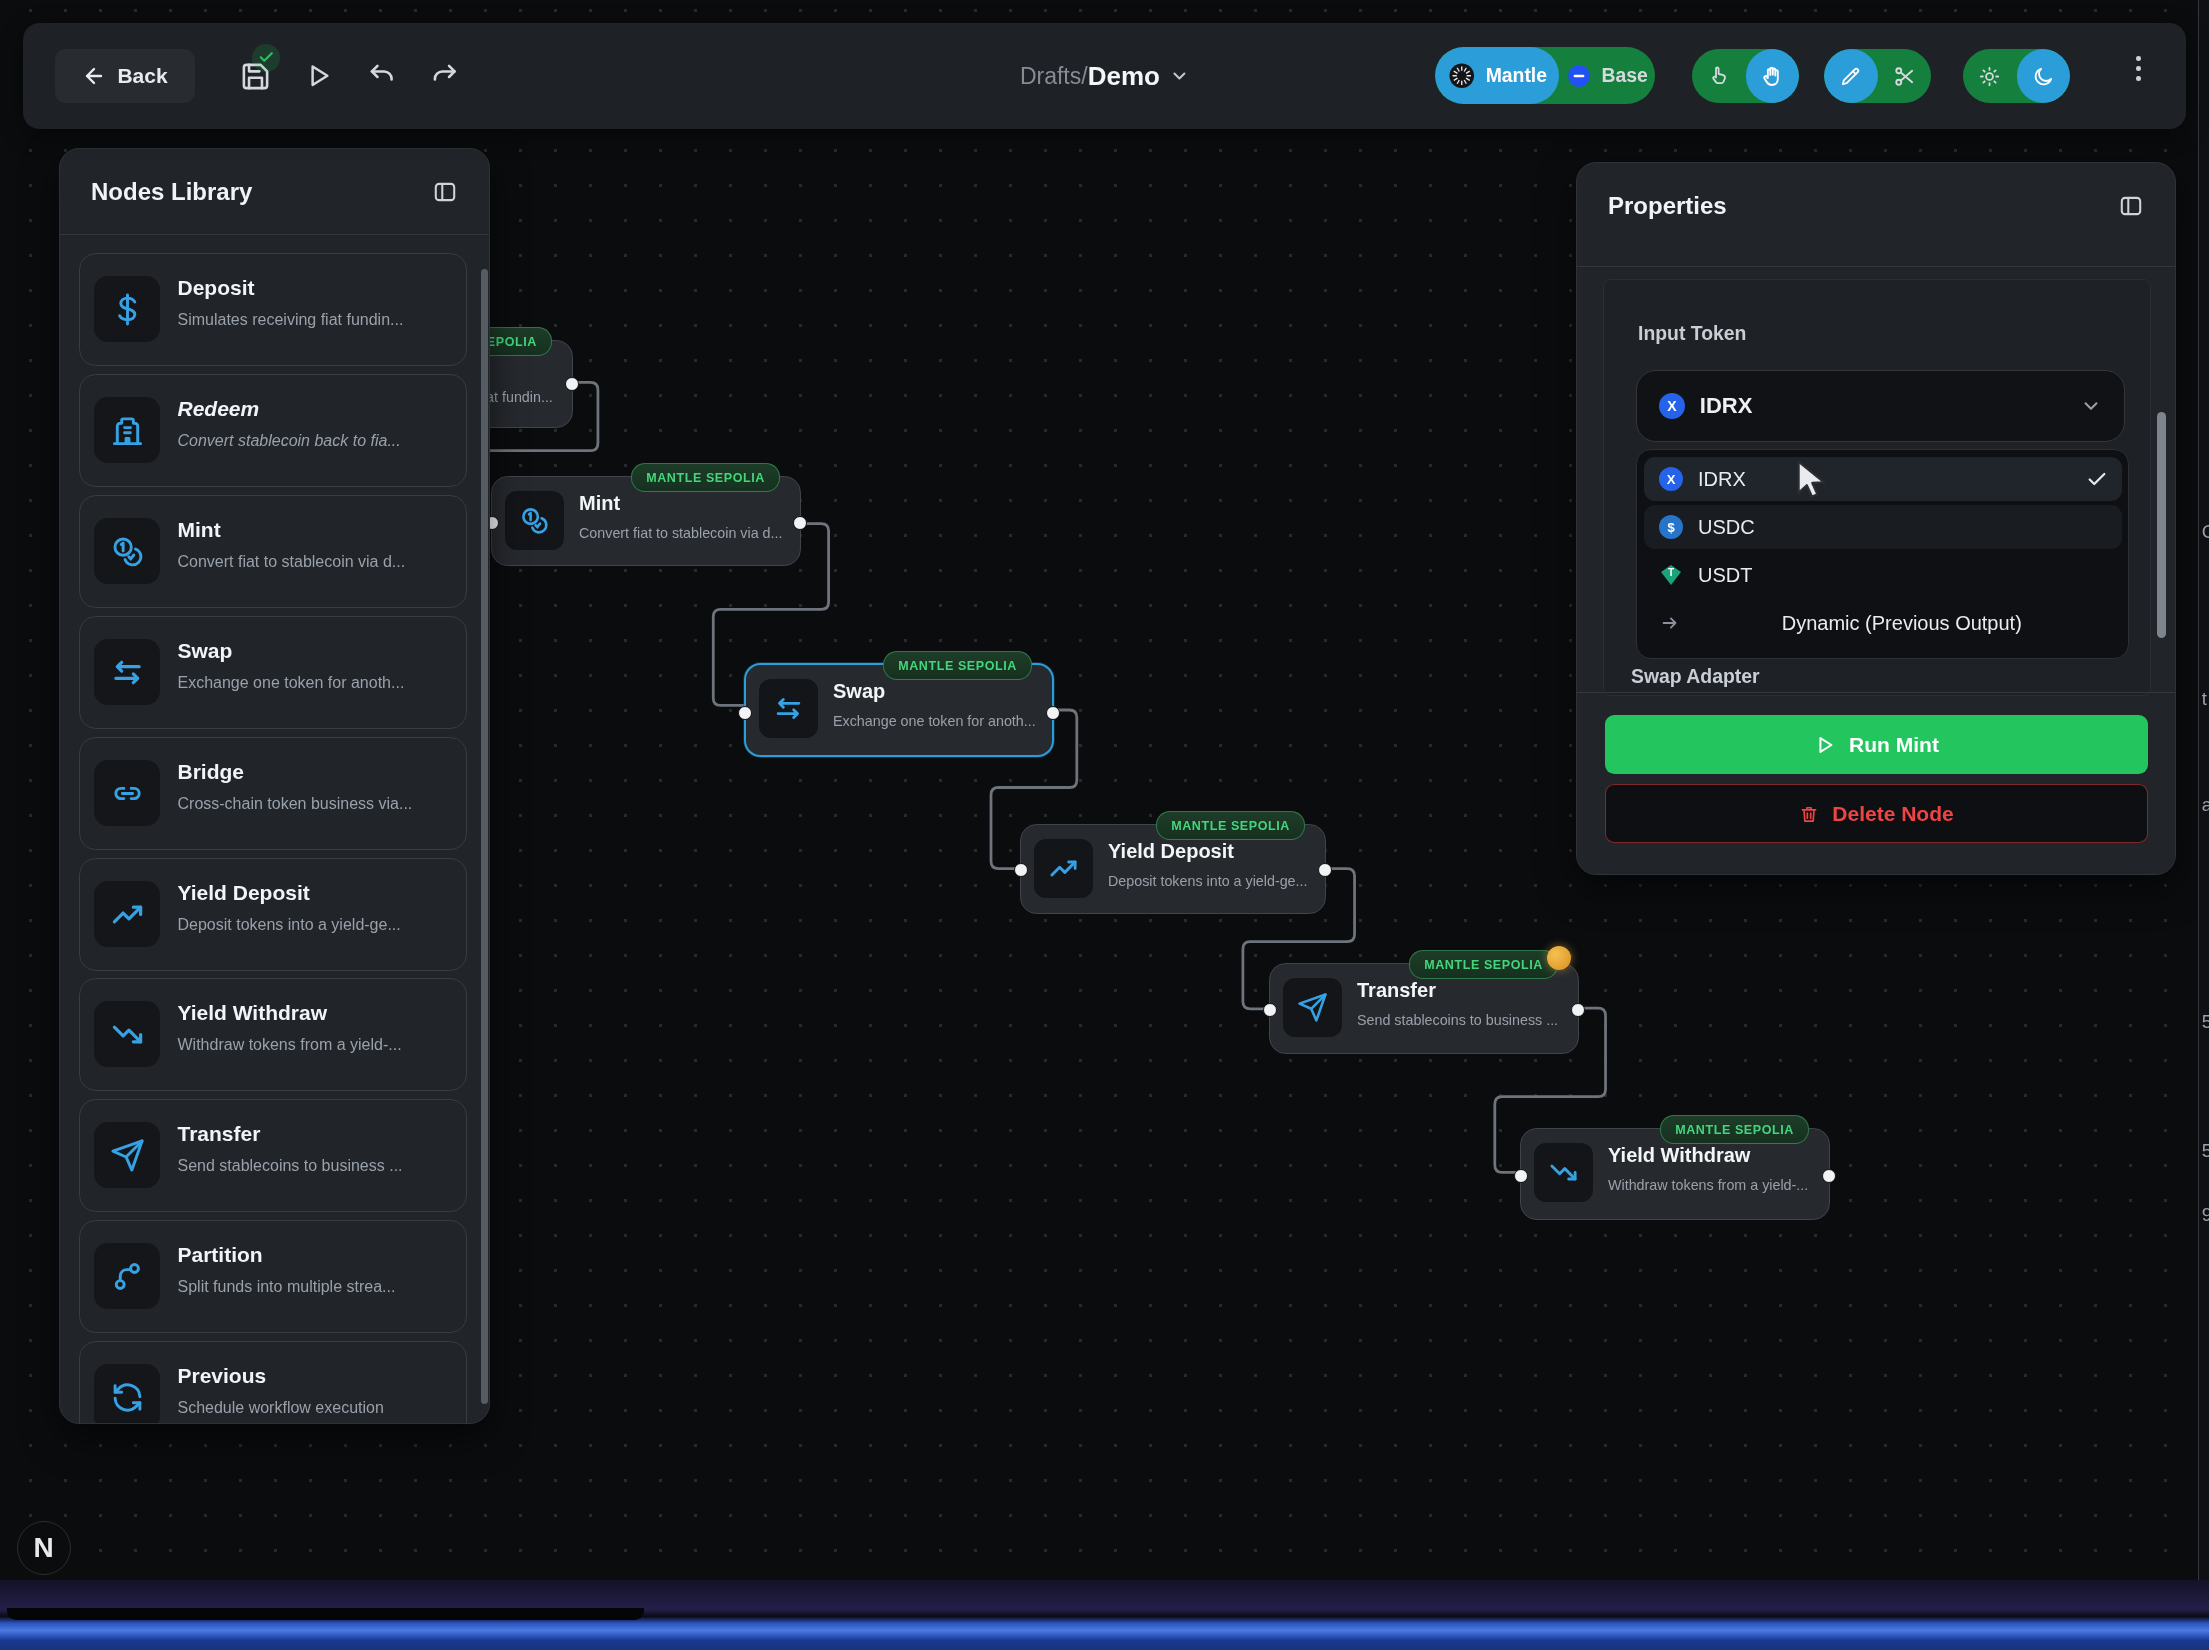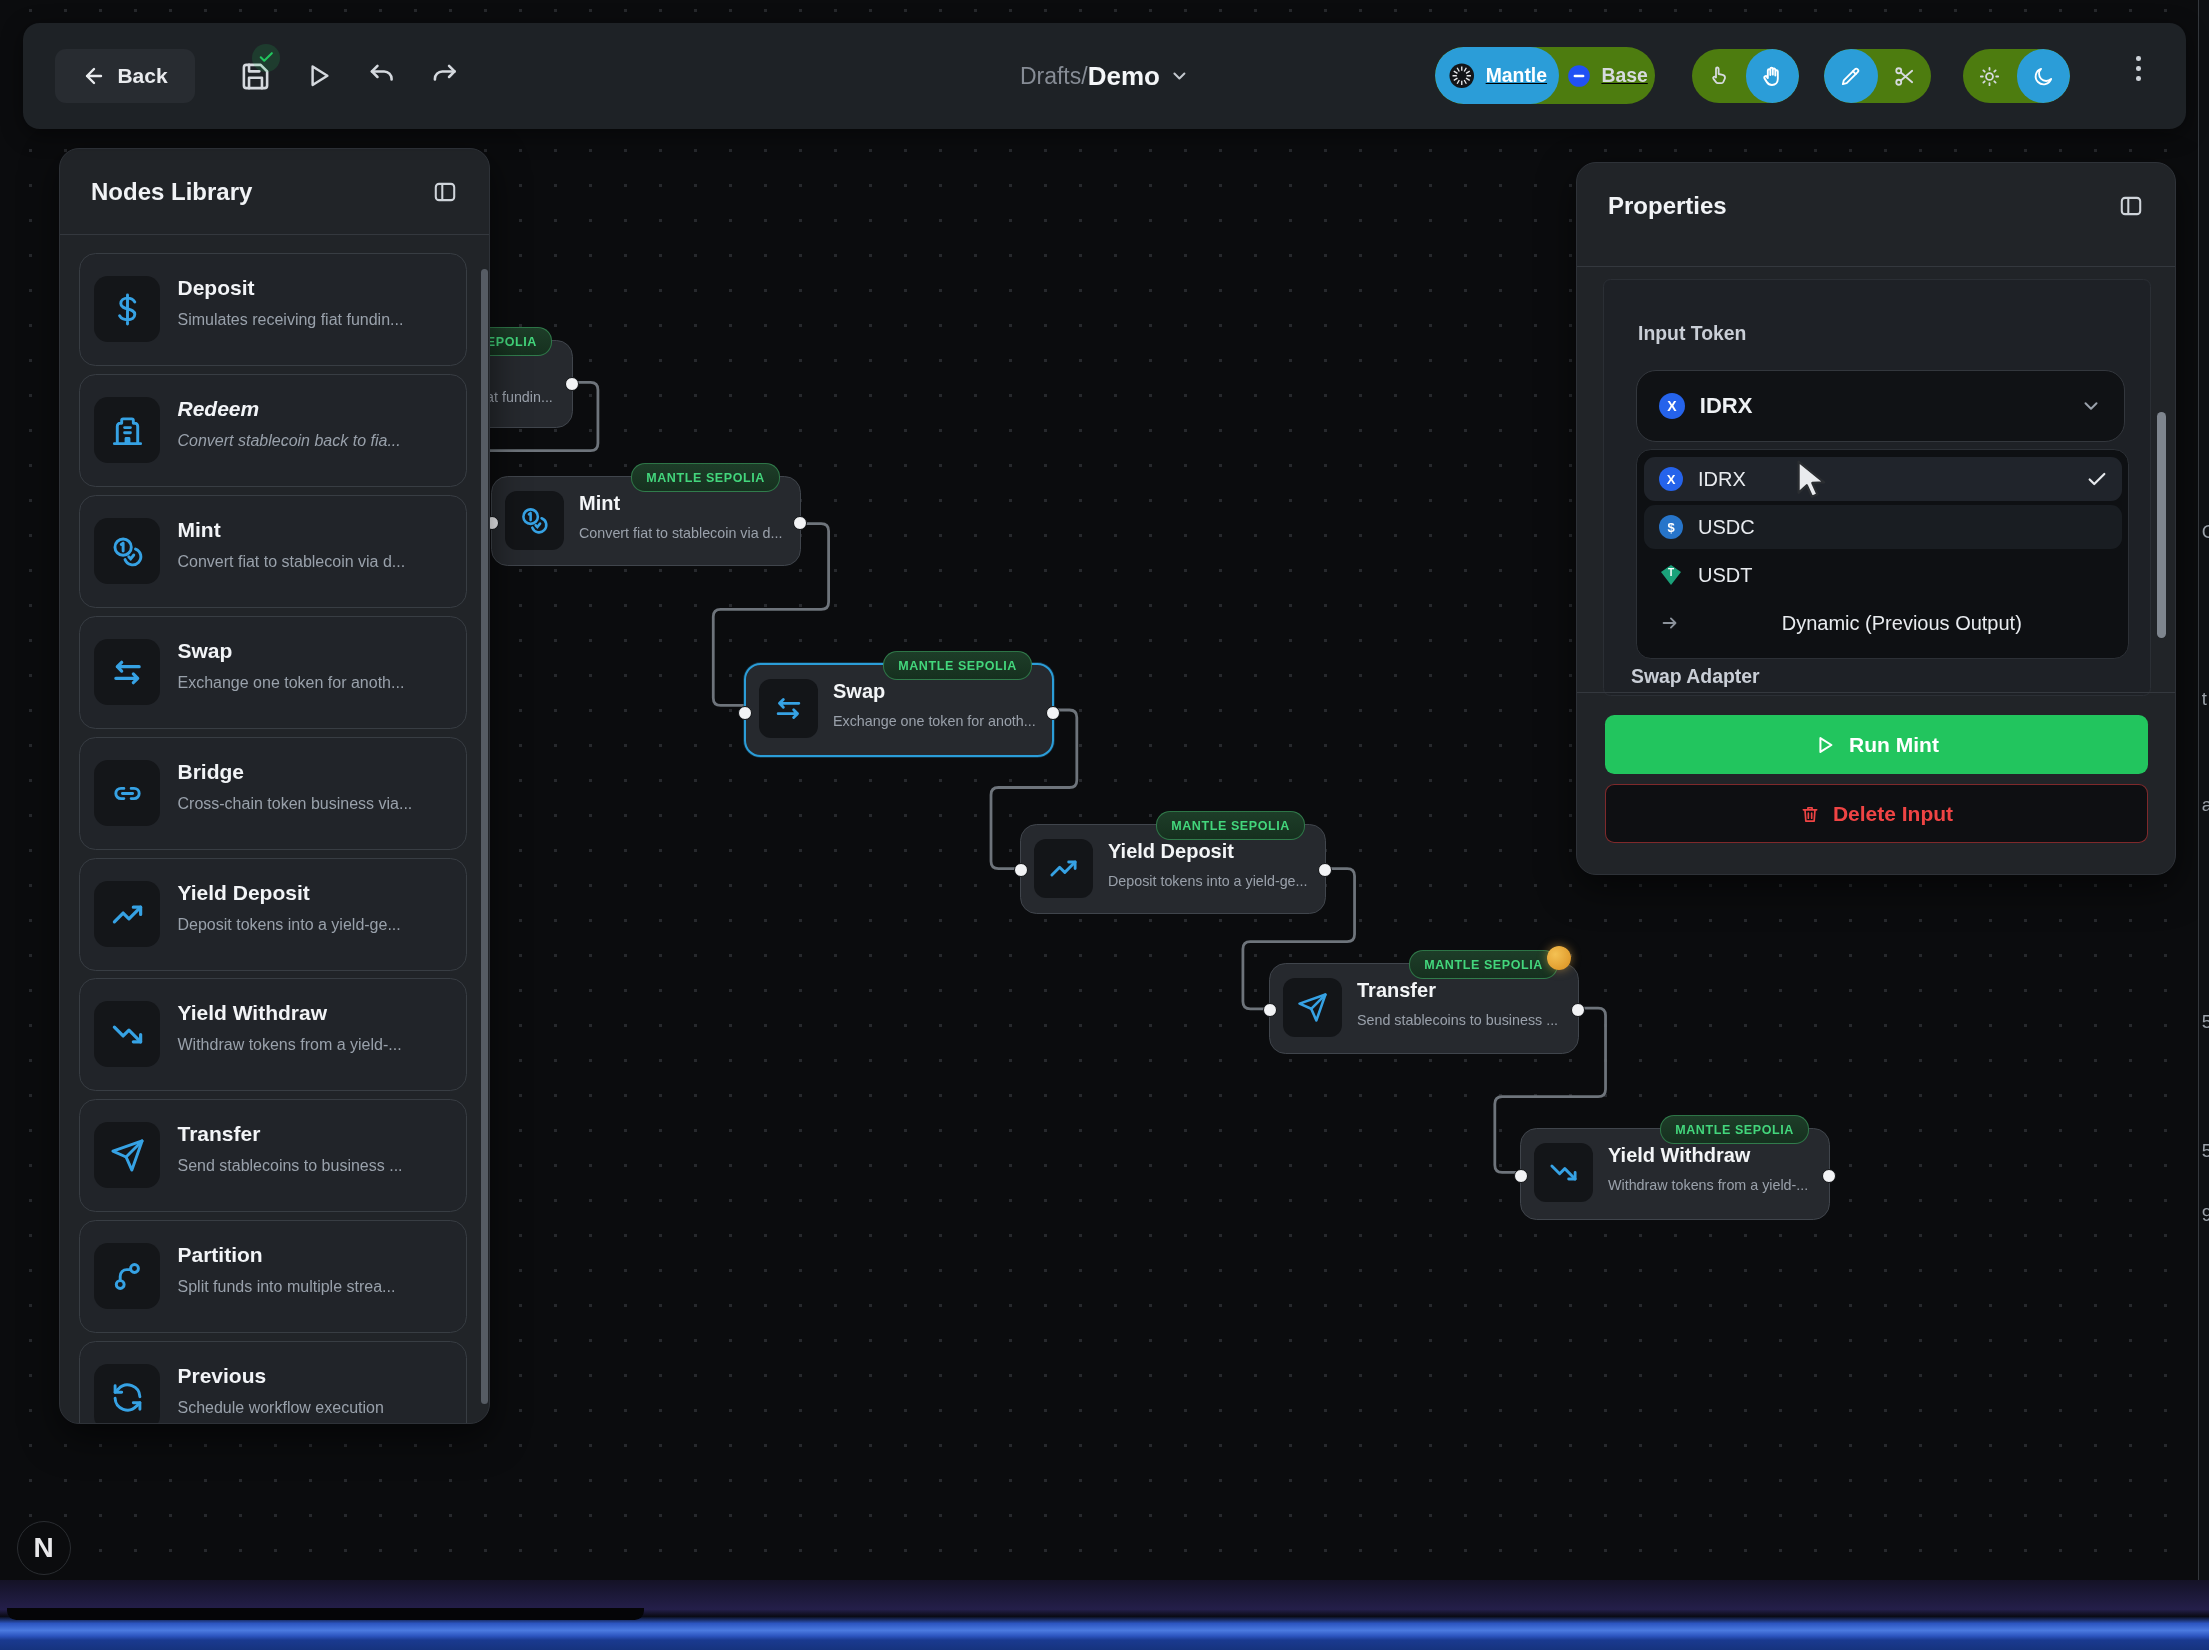--- a/index.html
+++ b/index.html
@@ -14,21 +14,21 @@
   .back-btn{position:absolute;left:32px;top:26px;height:54px;width:140px;background:#282c31;border-radius:11px;
     display:flex;align-items:center;justify-content:center;gap:11px;color:#e9ebee;font-size:21px;font-weight:700;cursor:pointer;}
   .tb-icon{position:absolute;top:26px;width:54px;height:54px;display:flex;align-items:center;justify-content:center;color:#d5d9de;cursor:pointer;}
   .save-check{position:absolute;right:1.8px;top:-5.5px;width:28px;height:28px;border-radius:50%;
     background:rgba(34,197,94,.16);display:flex;align-items:center;justify-content:center;}
   .breadcrumb{position:absolute;left:50%;top:0;height:106px;transform:translateX(-50%);
     display:flex;align-items:center;}
   .bc-dim{color:#868c95;font-size:23px;}
   .bc-title{color:#f4f6f8;font-size:26px;font-weight:700;}
   .bc-chev{color:#c3c8ce;margin-left:9.2px;cursor:pointer;}
-  .pill{position:absolute;top:24px;height:57px;border-radius:29px;background:#4d7c0f;display:flex;overflow:hidden;text-decoration:underline;}
+  .pill{position:absolute;top:24px;height:57px;border-radius:29px;background:#15803d;display:flex;overflow:hidden;}
   .seg{display:flex;align-items:center;justify-content:center;gap:9.2px;cursor:pointer;color:#d6dade;}
   .seg.active{background:#2b9dd8;color:#fff;}
   .seg-label{font-size:19.4px;font-weight:700;}
   .kebab{position:absolute;top:33px;display:flex;flex-direction:column;gap:5.5px;width:37px;align-items:center;cursor:pointer;}
   .kebab i{width:4.6px;height:4.6px;border-radius:50%;background:#cdd2d8;}
   
   .panel{position:absolute;background:#212428;border:0.9px solid #2e3238;border-radius:20px;
     box-shadow:0 13px 37px rgba(0,0,0,.55);z-index:20;}
   .panel-head{position:absolute;left:0;top:0;right:0;height:85px;display:flex;align-items:center;
     justify-content:space-between;padding:0 31px;box-sizing:border-box;}
@@ -527,21 +527,21 @@
         </svg>
       </span>
     <span>Run Mint</span>
   </div>
   <div class="del-btn">
     <span>
         <svg width="20" height="20" viewBox="0 0 24 24" stroke="currentColor" stroke-width="2" fill="none" stroke-linecap="round" stroke-linejoin="round">
           <path d="M4 7h16M9.5 7V4.5h5V7M6 7l1 13.5h10L18 7M10 11v6M14 11v6"></path>
         </svg>
       </span>
-    <span>Delete Input</span>
+    <span>Delete Node</span>
   </div>
   <div class="pr-scroll"></div>
 </div>
 
 <div class="edge-strip">
   <span style="top:521px;">C</span>
   <span style="top:688px;">t</span>
   <span style="top:794px;">a</span>
   <span style="top:1011px;">5</span>
   <span style="top:1140px;">5</span>

